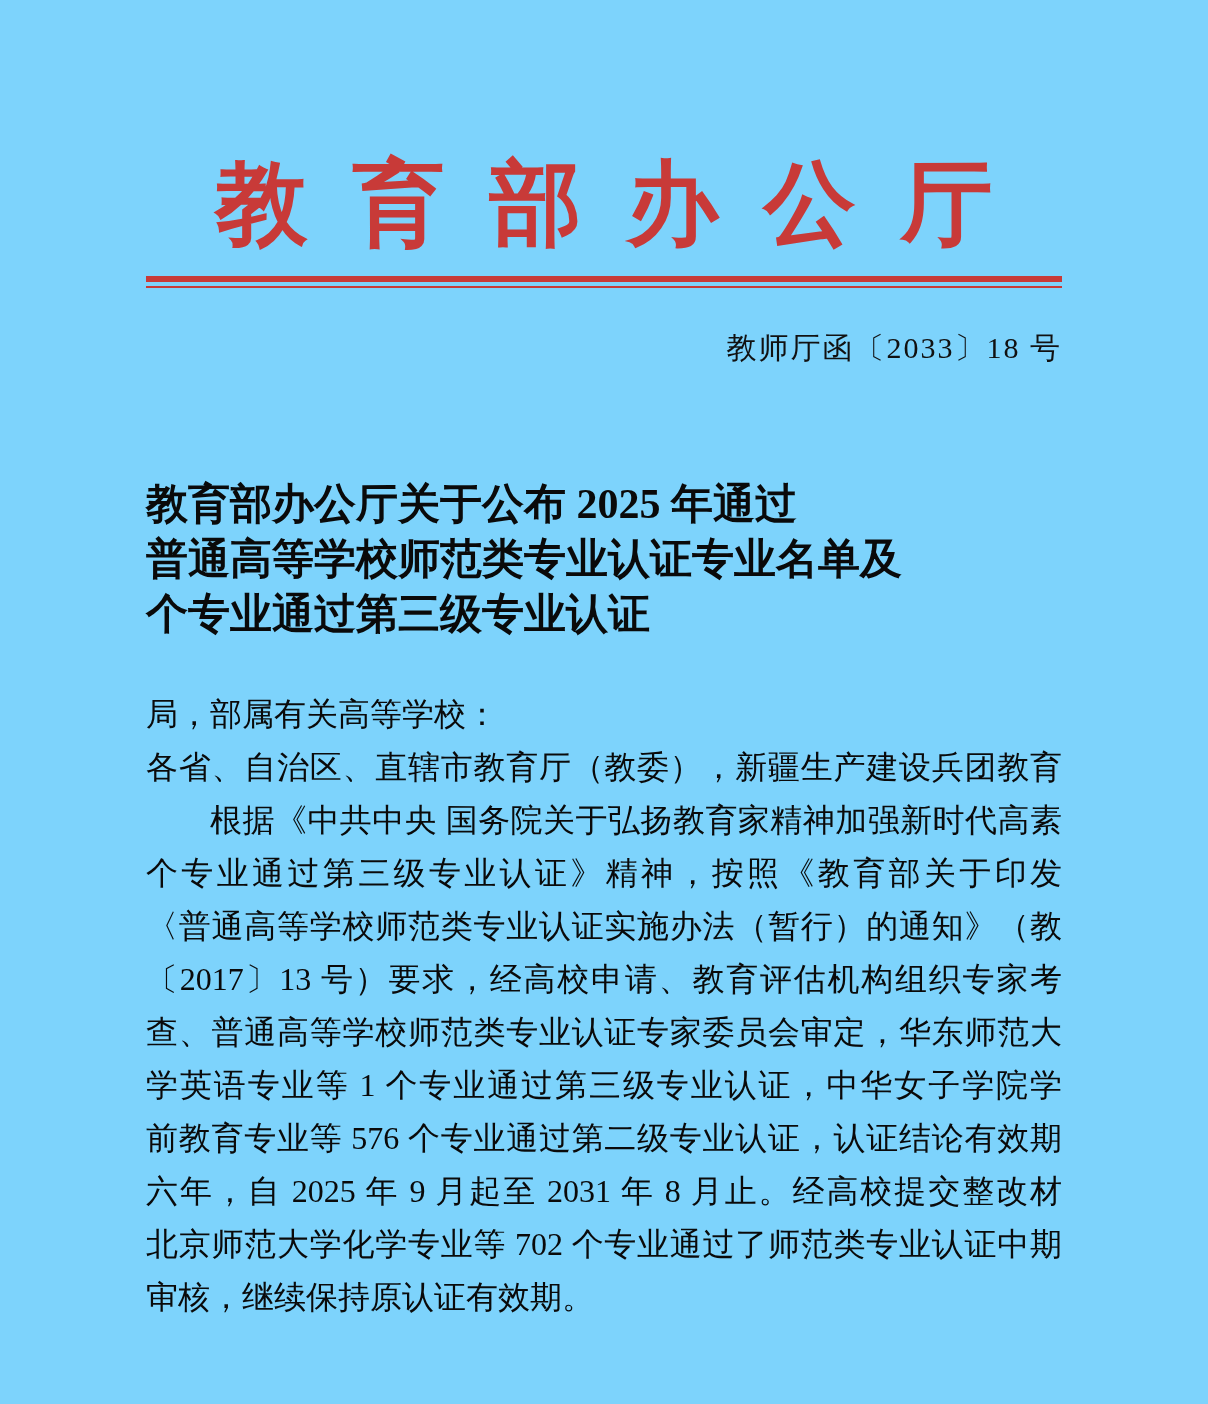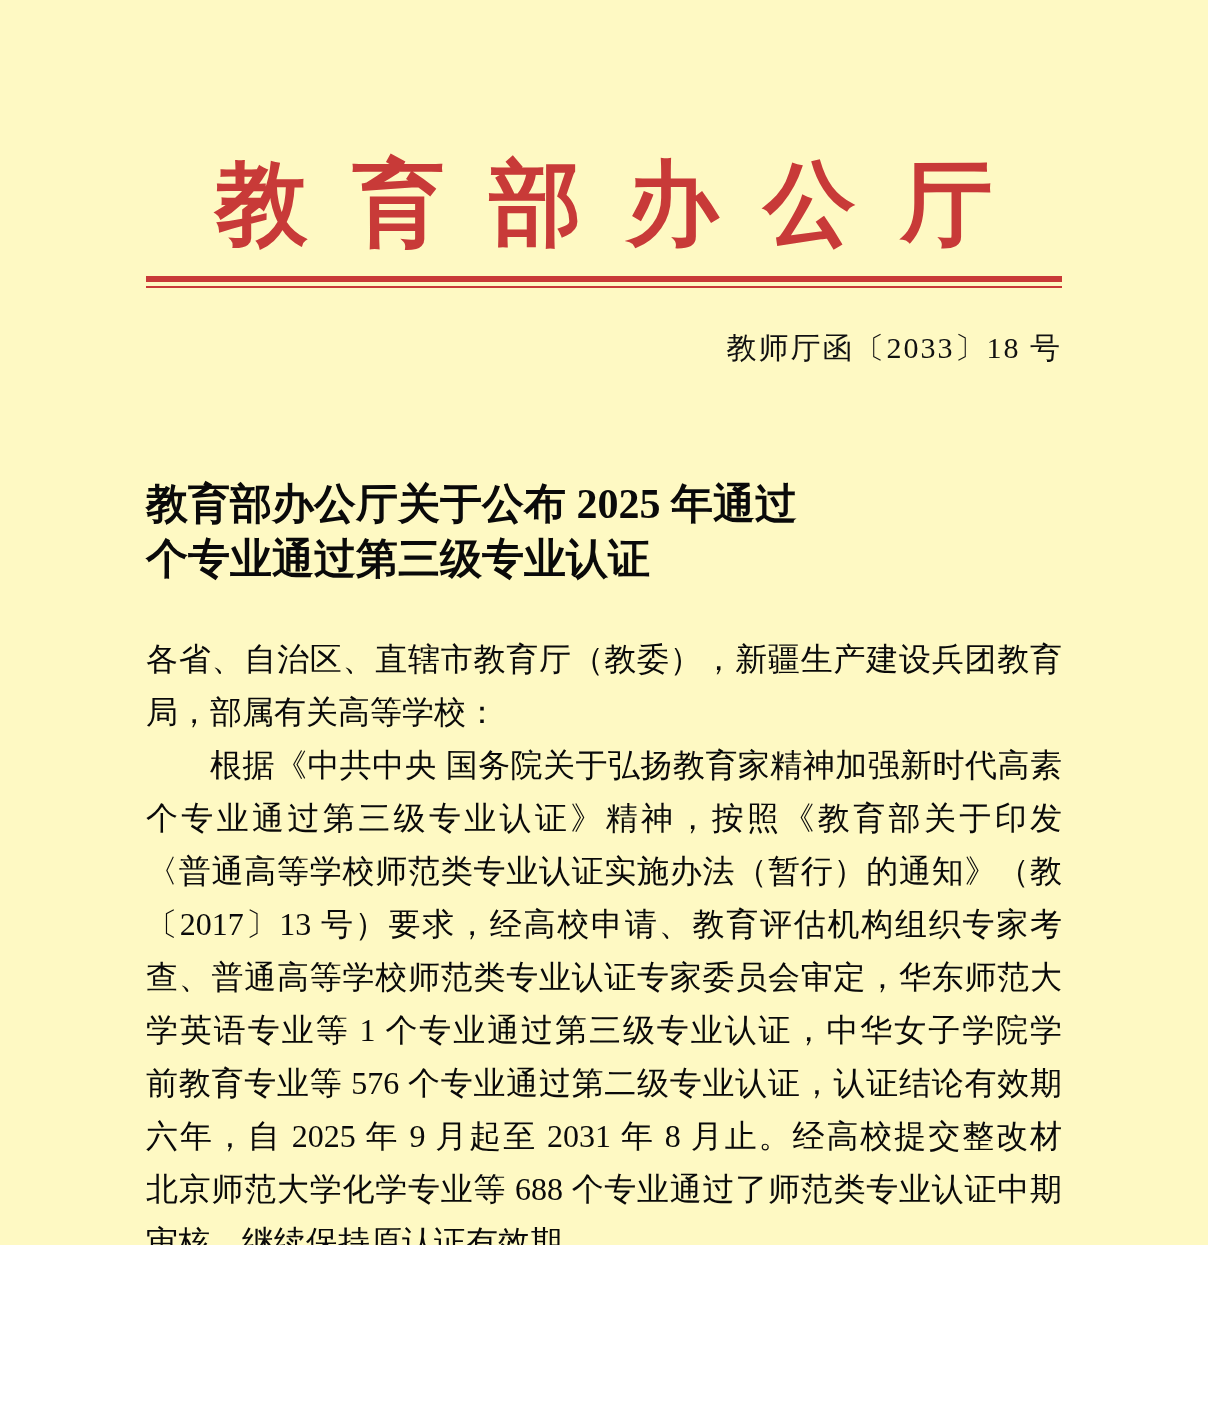--- a/index.html
+++ b/index.html
@@ -3,23 +3,23 @@
 <meta charset="utf-8">
 <style>
   html, body {
     margin: 0;
     padding: 0;
     background: #ffffff;
   }
   .page {
     position: relative;
     width: 1208px;
-    height: 1245px;
+    height: 1404px;
     margin: 0 auto;
-    background: #fef9c3;
+    background: #7dd3fc;
     overflow: hidden;
     font-family: "Liberation Serif", "DejaVu Serif", serif;
     color: #000000;
   }
   .content {
     padding: 0 146px;
   }
   
   .agency-header {
     margin-top: 158px;
@@ -81,32 +81,33 @@
   <div class="content">
 
     <div class="agency-header">教育部办公厅</div>
 
     <div class="header-divider"></div>
 
     <div class="doc-number">教师厅函〔2033〕18 号</div>
 
     <div class="document-title">
       <div class="title-line">教育部办公厅关于公布 2025 年通过</div>
+      <div class="title-line">普通高等学校师范类专业认证专业名单及</div>
       <div class="title-line">个专业通过第三级专业认证</div>
     </div>
 
     <div class="document-body">
+      <div class="body-line para-end">局，部属有关高等学校：</div>
       <div class="body-line">各省、自治区、直辖市教育厅（教委），新疆生产建设兵团教育</div>
-      <div class="body-line para-end">局，部属有关高等学校：</div>
       <div class="body-line indent">根据《中共中央 国务院关于弘扬教育家精神加强新时代高素</div>
       <div class="body-line">个专业通过第三级专业认证》精神，按照《教育部关于印发</div>
       <div class="body-line">〈普通高等学校师范类专业认证实施办法（暂行）的通知》（教师</div>
       <div class="body-line">〔2017〕13 号）要求，经高校申请、教育评估机构组织专家考</div>
       <div class="body-line">查、普通高等学校师范类专业认证专家委员会审定，华东师范大</div>
       <div class="body-line">学英语专业等 1 个专业通过第三级专业认证，中华女子学院学</div>
       <div class="body-line">前教育专业等 576 个专业通过第二级专业认证，认证结论有效期</div>
       <div class="body-line">六年，自 2025 年 9 月起至 2031 年 8 月止。经高校提交整改材</div>
-      <div class="body-line">北京师范大学化学专业等 688 个专业通过了师范类专业认证中期</div>
+      <div class="body-line">北京师范大学化学专业等 702 个专业通过了师范类专业认证中期</div>
       <div class="body-line para-end">审核，继续保持原认证有效期。</div>
     </div>
 
   </div>
 </div>
 
 </body></html>

